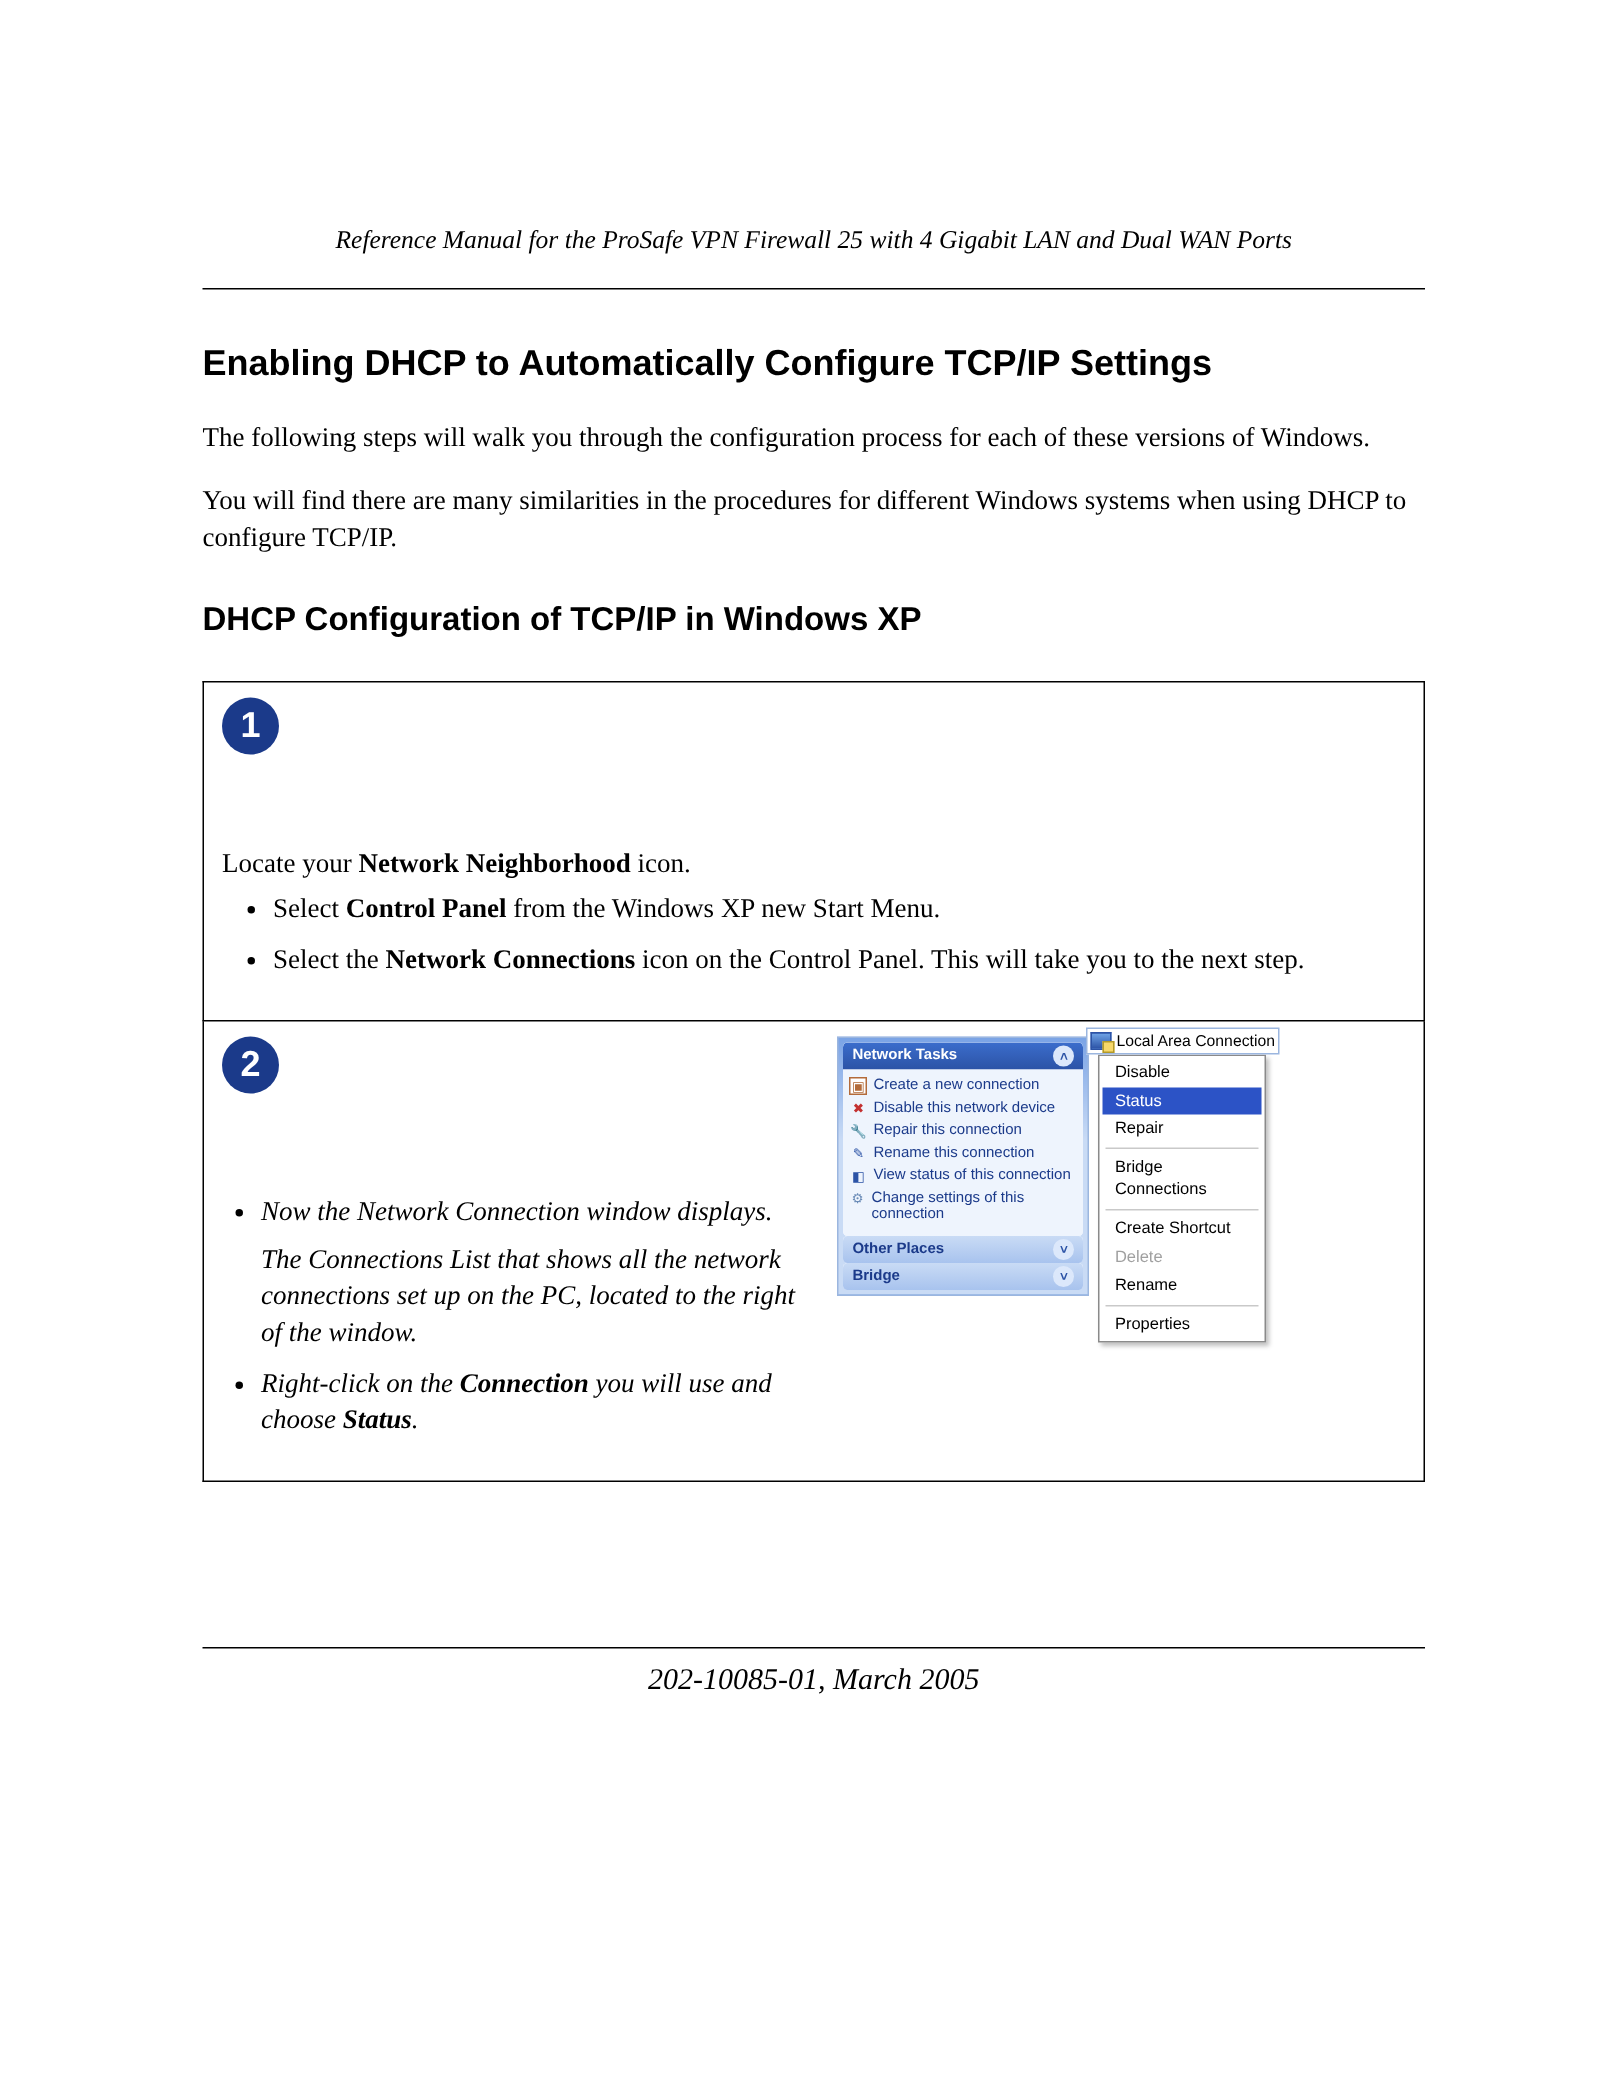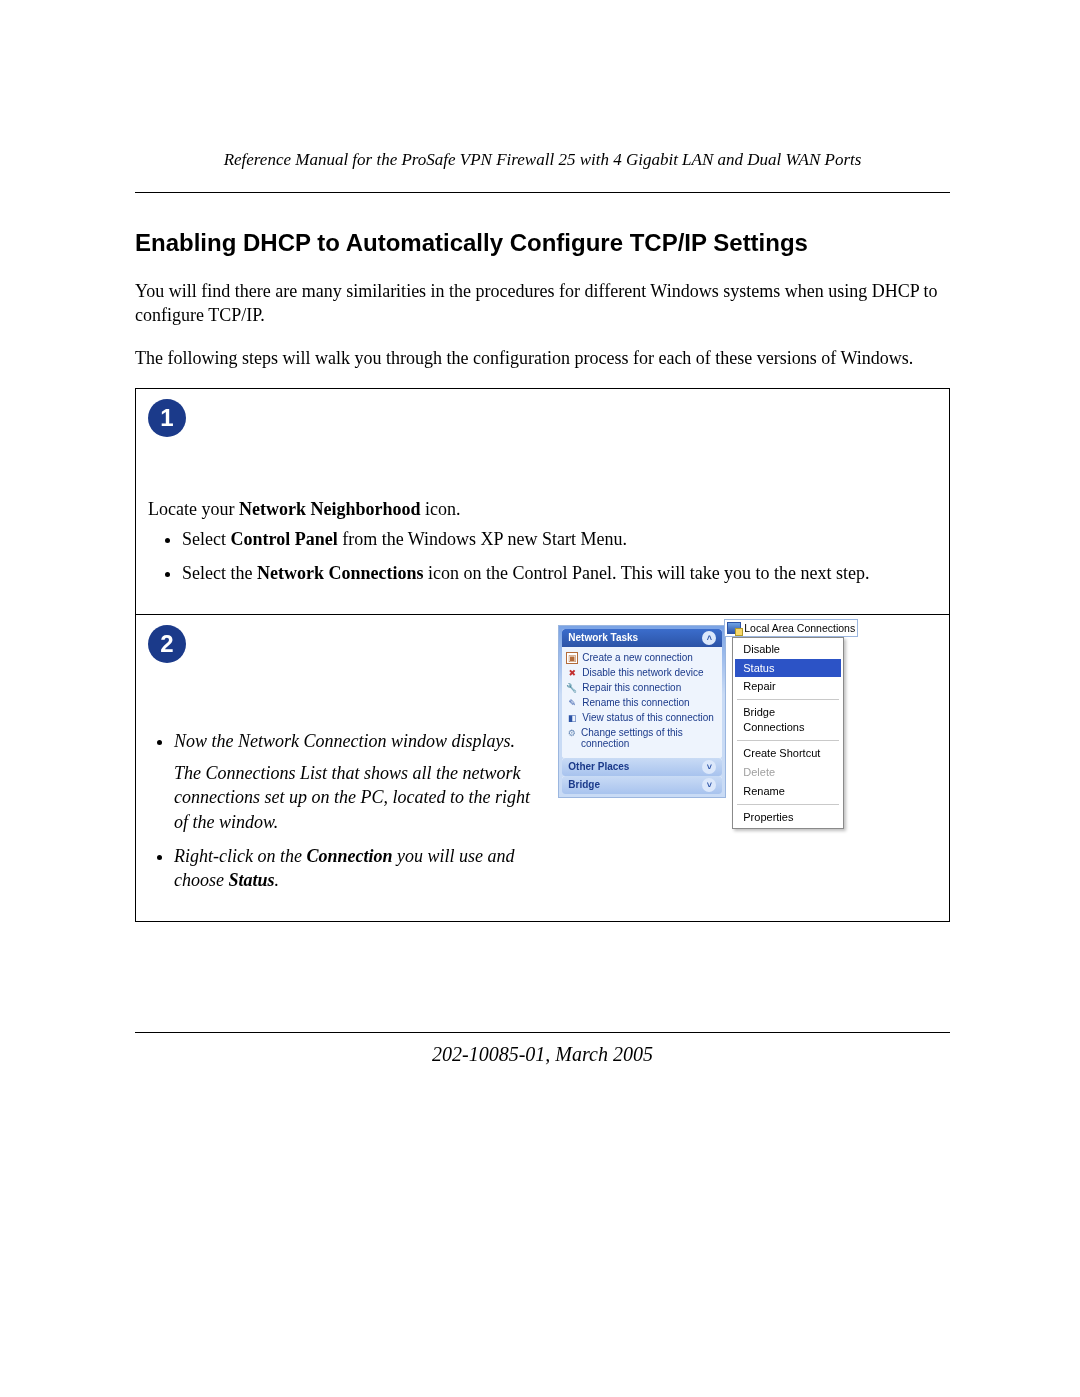--- a/index.html
+++ b/index.html
@@ -192,23 +192,24 @@
 </style>
 </head>
 <body>
 
 <div class="page">
 
   <div class="header-line">Reference Manual for the ProSafe VPN Firewall 25 with 4 Gigabit LAN and Dual WAN Ports</div>
 
   <h2 class="section-title">Enabling DHCP to Automatically Configure TCP/IP Settings</h2>
 
+  <p class="body">The following steps will walk you through the configuration process for each of these versions of Windows.</p>
   <p class="body">You will find there are many similarities in the procedures for different Windows systems when using DHCP to configure TCP/IP.</p>
-  <p class="body">The following steps will walk you through the configuration process for each of these versions of Windows.</p>
-
+
+  <h3 class="subsection-title">DHCP Configuration of TCP/IP in Windows XP</h3>
 
   <table class="steps">
 
     <tbody>
         <tr>
       <td>
         <span class="step-badge">1</span>
         <div>
           <span>Locate your </span><b>Network Neighborhood</b><span> icon.</span>
         </div>
@@ -285,21 +286,21 @@
                 <div class="xp-sec-head collapsed">
                   <span>Bridge</span>
                   <span class="xp-chevron">˅</span>
                 </div>
               </div>
             </div>
 
             <div class="lan-col">
               <div class="lan-icon-row">
                 <span class="lan-mini"></span>
-                <span>Local Area Connections</span>
+                <span>Local Area Connection</span>
               </div>
               <div class="ctx-menu">
                 <div class="ctx-item">Disable</div>
                 <div class="ctx-item sel">Status</div>
                 <div class="ctx-item">Repair</div>
                 <div class="ctx-sep"></div>
                 <div class="ctx-item">Bridge Connections</div>
                 <div class="ctx-sep"></div>
                 <div class="ctx-item">Create Shortcut</div>
                 <div class="ctx-item disabled">Delete</div>

